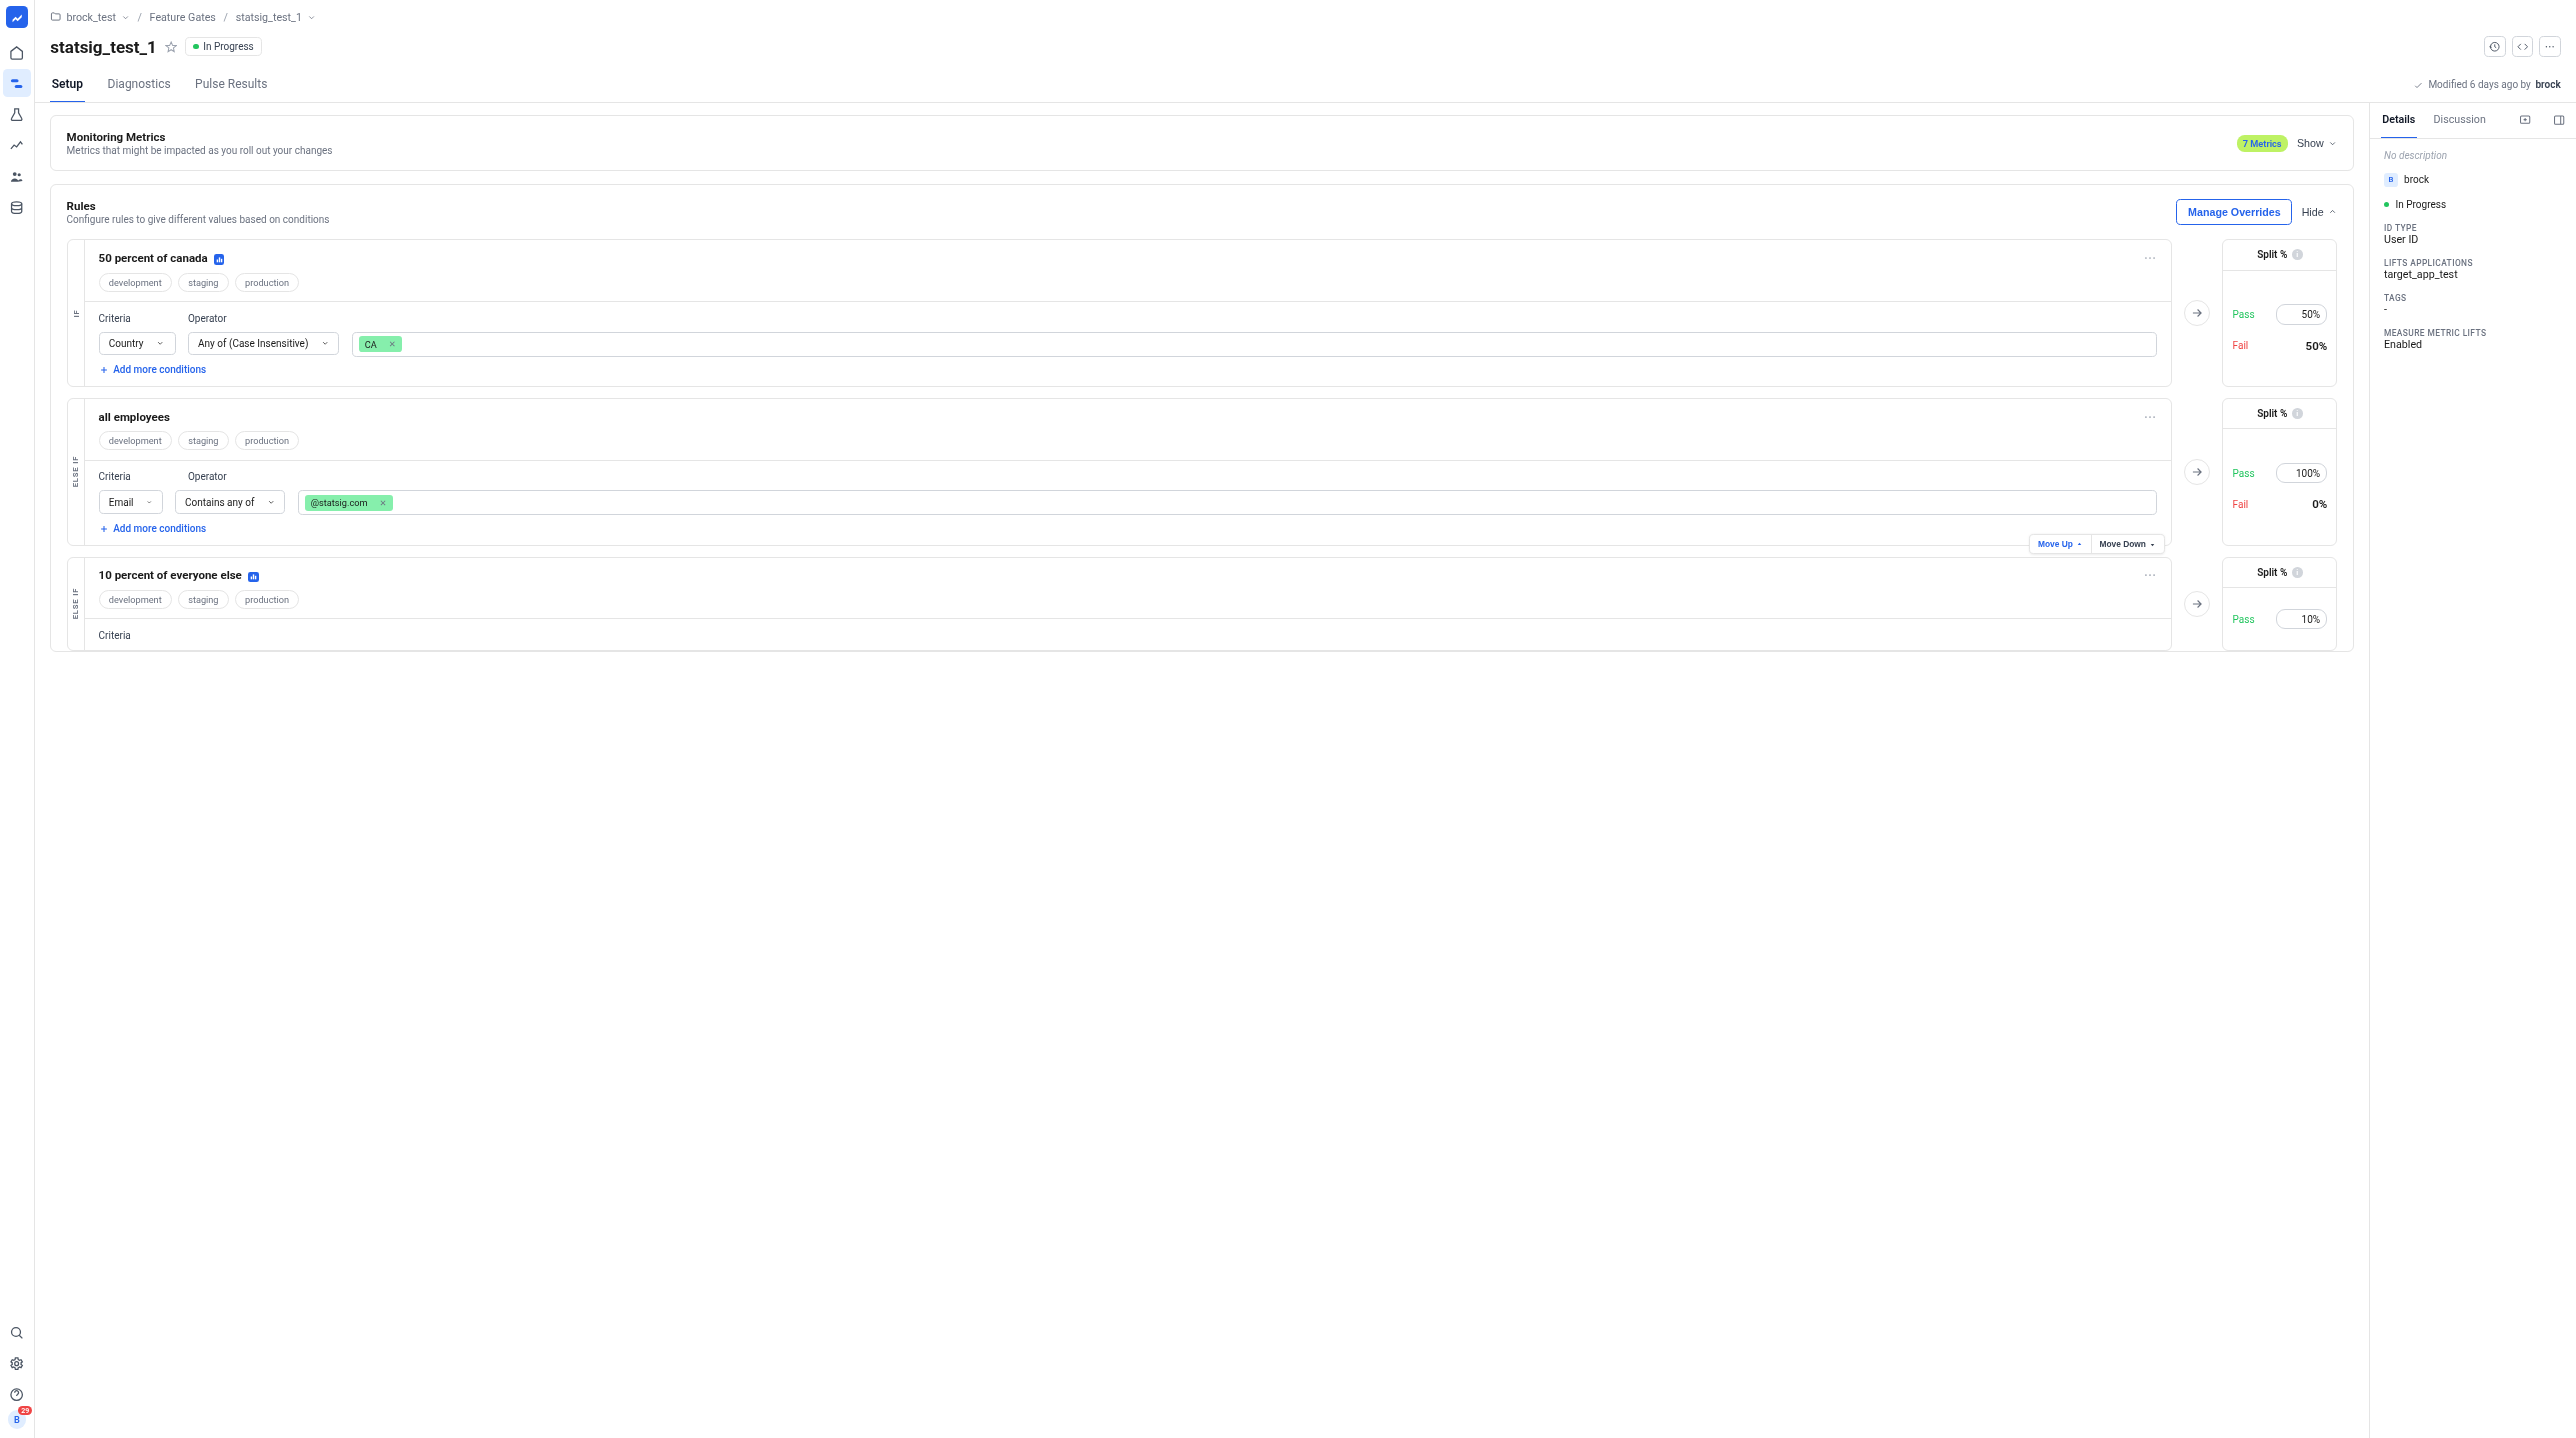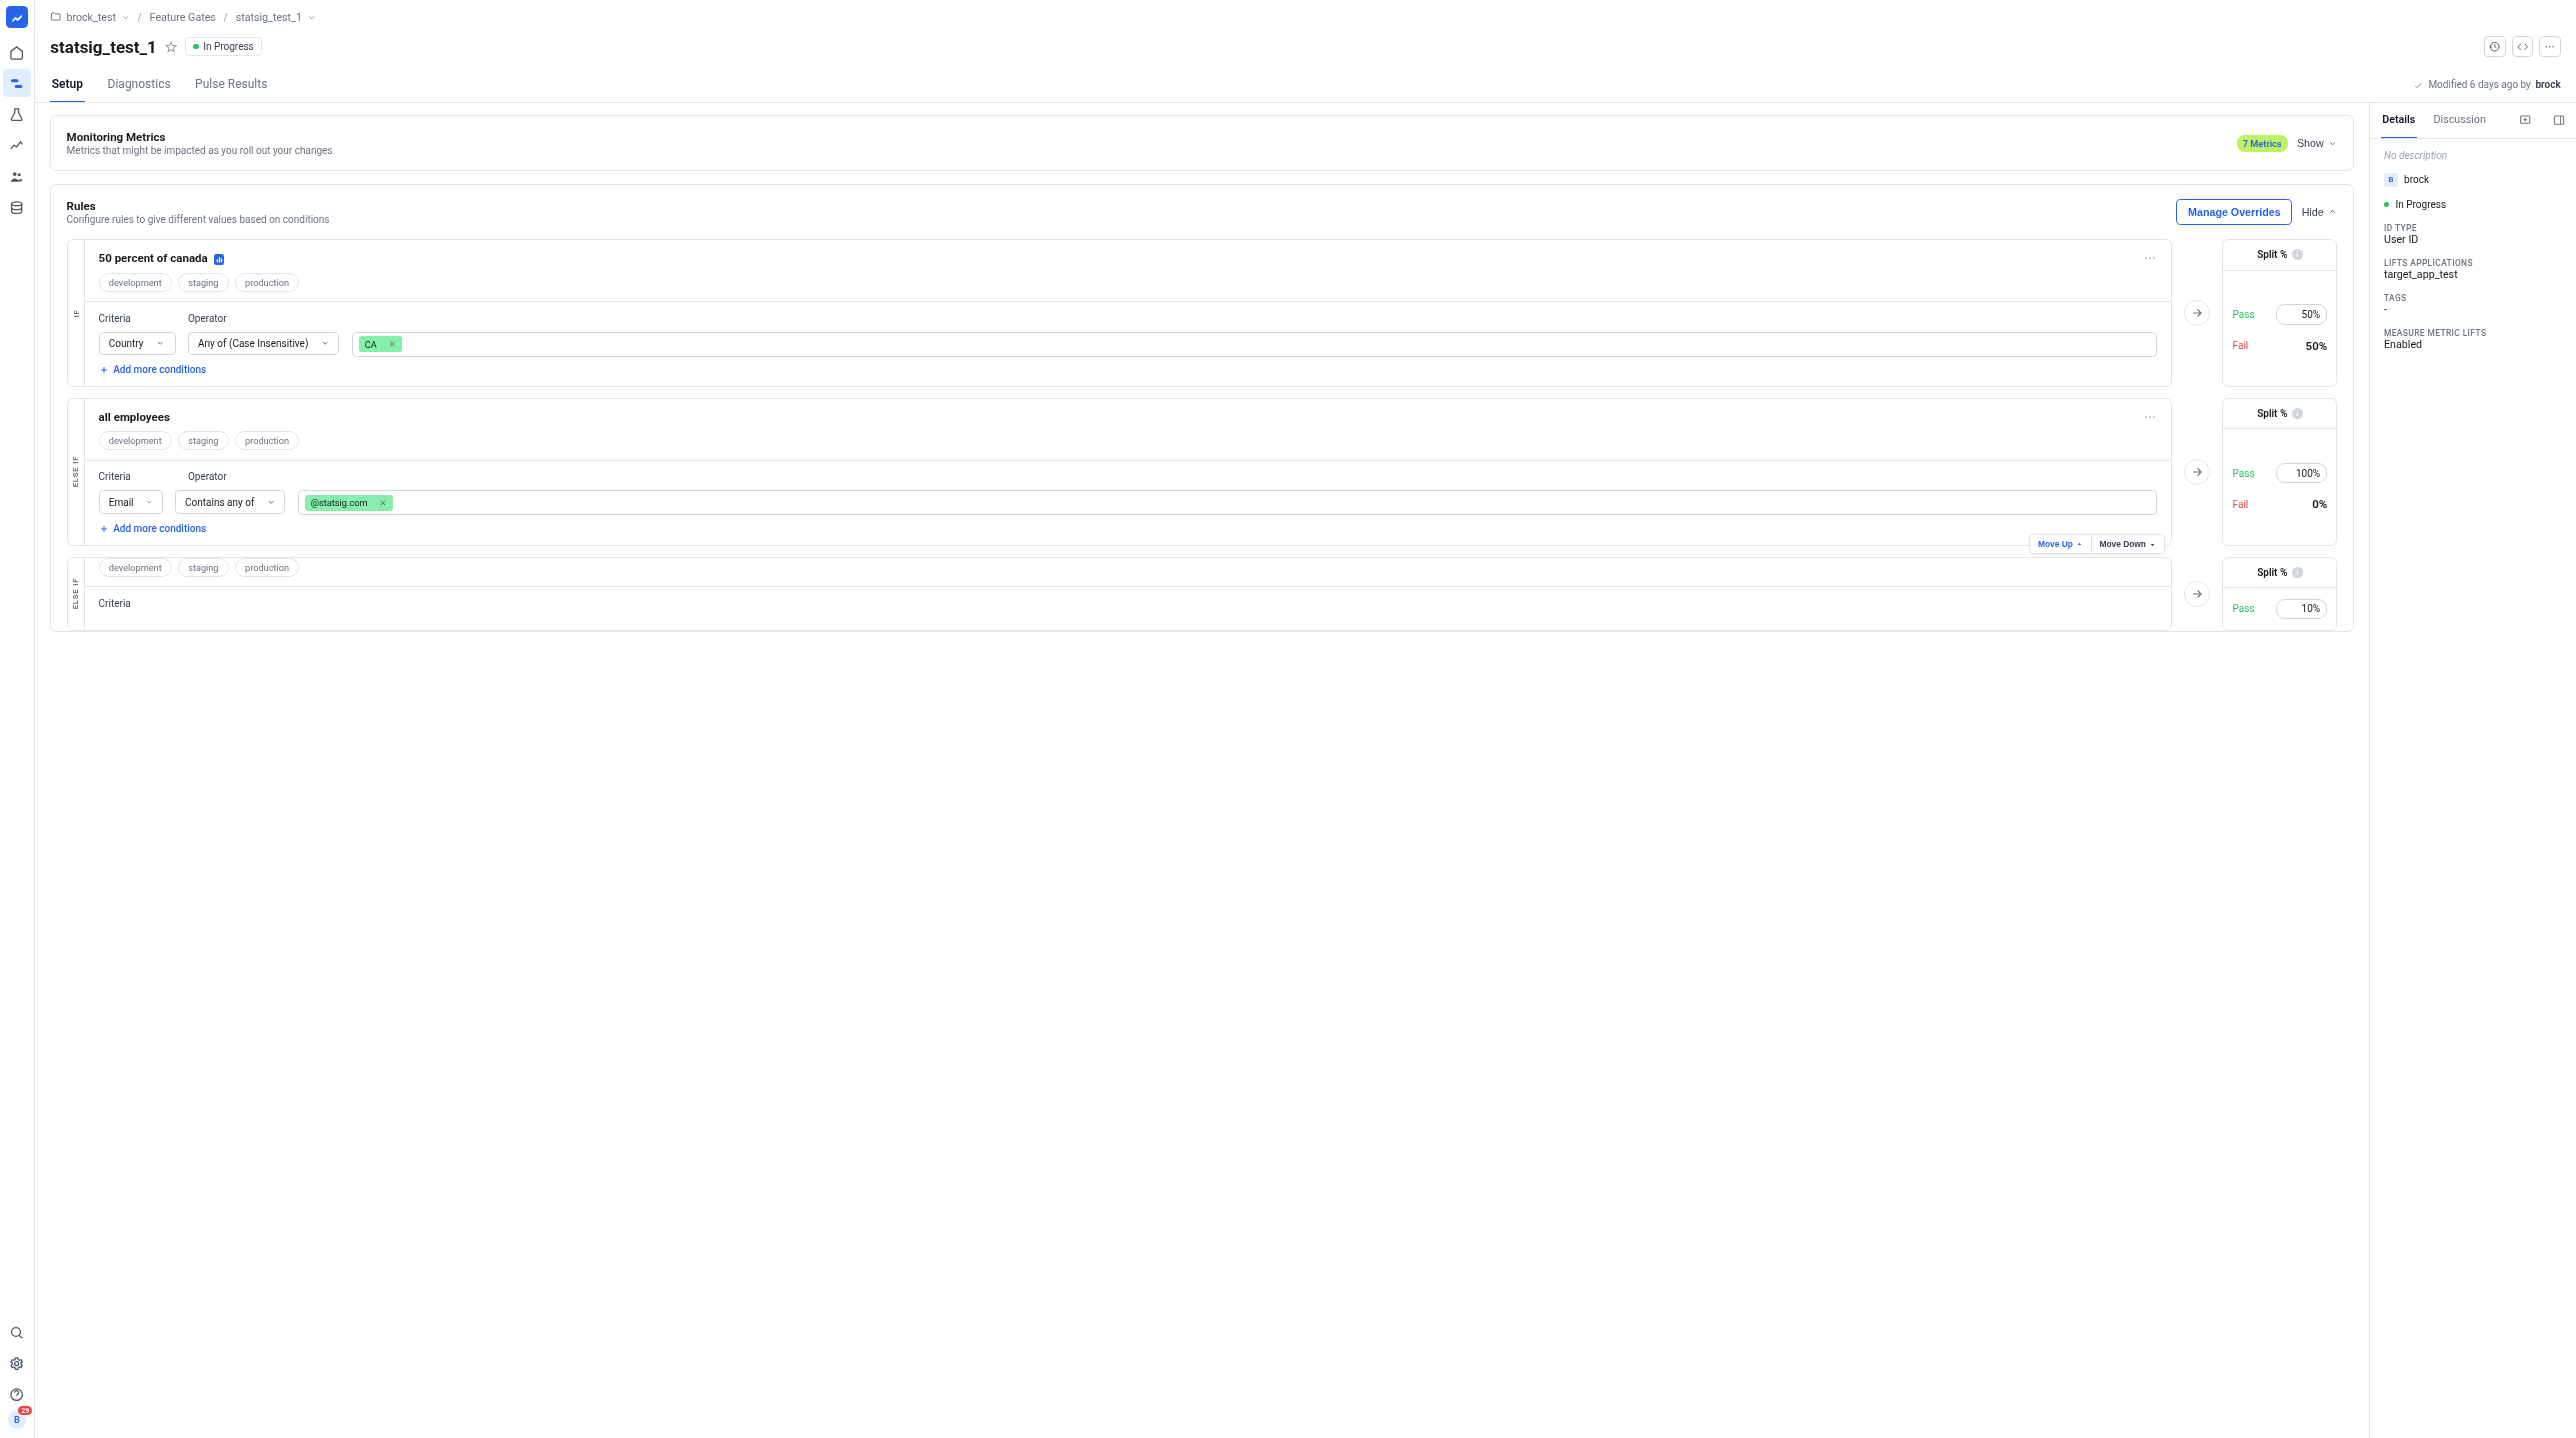--- a/index.html
+++ b/index.html
@@ -454,20 +454,39 @@
               </div>
             </div>
           </div>
 
           <div class="rule-row" style="margin-bottom:0">
             <div class="rule-card">
               <div class="rule-label-side">
                   <span>ELSE IF</span>
                 </div>
               <div class="rule-body">
+                <div class="rule-head">
+                  <div class="rule-name">
+                    <span>10 percent of everyone else</span>
+                    <span class="chart-icon">
+                        <svg viewBox="0 0 10 10" fill="#fff">
+                          <rect x="1" y="5" width="2" height="4"></rect>
+                          <rect x="4" y="2" width="2" height="7"></rect>
+                          <rect x="7" y="4" width="2" height="5"></rect>
+                        </svg>
+                      </span>
+                  </div>
+                  <span class="more-icon">
+                      <svg width="14" height="14" viewBox="0 0 24 24" fill="currentColor">
+                        <circle cx="5" cy="12" r="1.5"></circle>
+                        <circle cx="12" cy="12" r="1.5"></circle>
+                        <circle cx="19" cy="12" r="1.5"></circle>
+                      </svg>
+                    </span>
+                </div>
                 <div class="env-tags">
                   <span class="env-tag">development</span>
                   <span class="env-tag">staging</span>
                   <span class="env-tag">production</span>
                 </div>
                 <div class="criteria-section" style="padding-bottom:3.1px">
                   <div class="criteria-labels">
                     <div class="col-criteria">Criteria</div>
                   </div>
                 </div>

